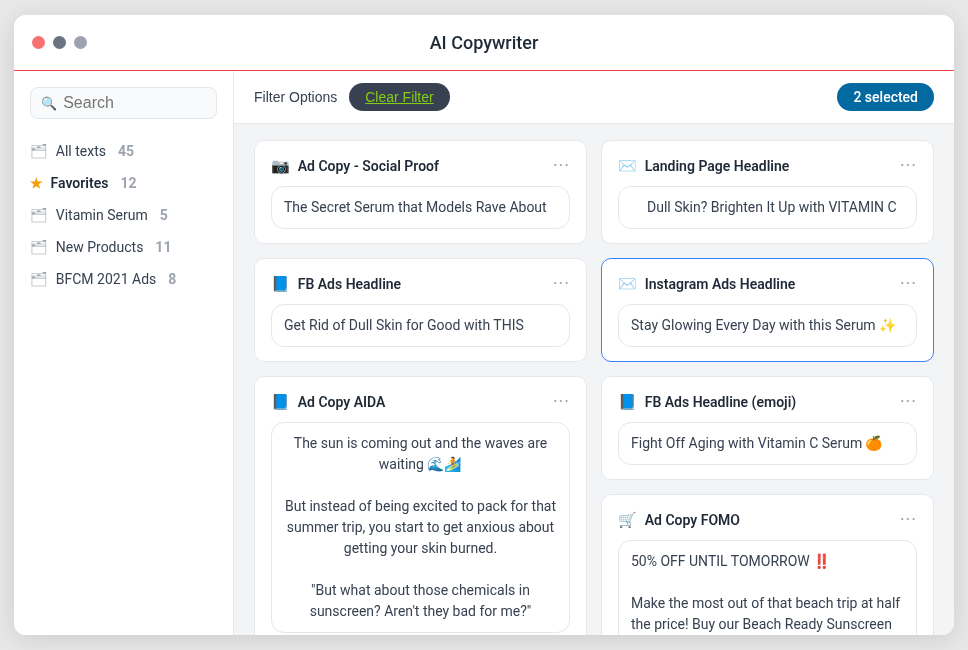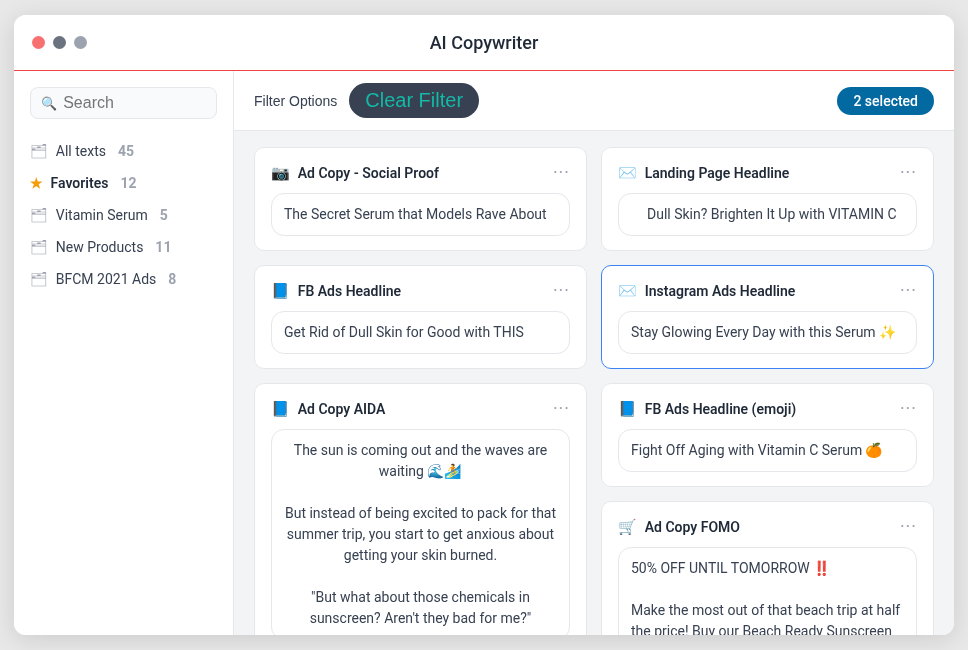--- a/index.html
+++ b/index.html
@@ -131,27 +131,28 @@
     .filter-options-btn {
       font-size: 14px;
       color: #374151;
       background: none;
       border: none;
       cursor: pointer;
       font-weight: 500;
     }
     .clear-filter-btn {
       background: #374151;
-      color: #14b8a6;
+      color: #84cc16;
       border: none;
       border-radius: 20px;
       padding: 6px 16px;
-      font-size: 20px;
+      font-size: 14px;
       cursor: pointer;
       font-weight: 500;
+      text-decoration: underline;
     }
     .selected-badge {
       margin-left: auto;
       background: #0369a1;
       color: #fff;
       border-radius: 20px;
       padding: 6px 16px;
       font-size: 14px;
       font-weight: 500;
     }

